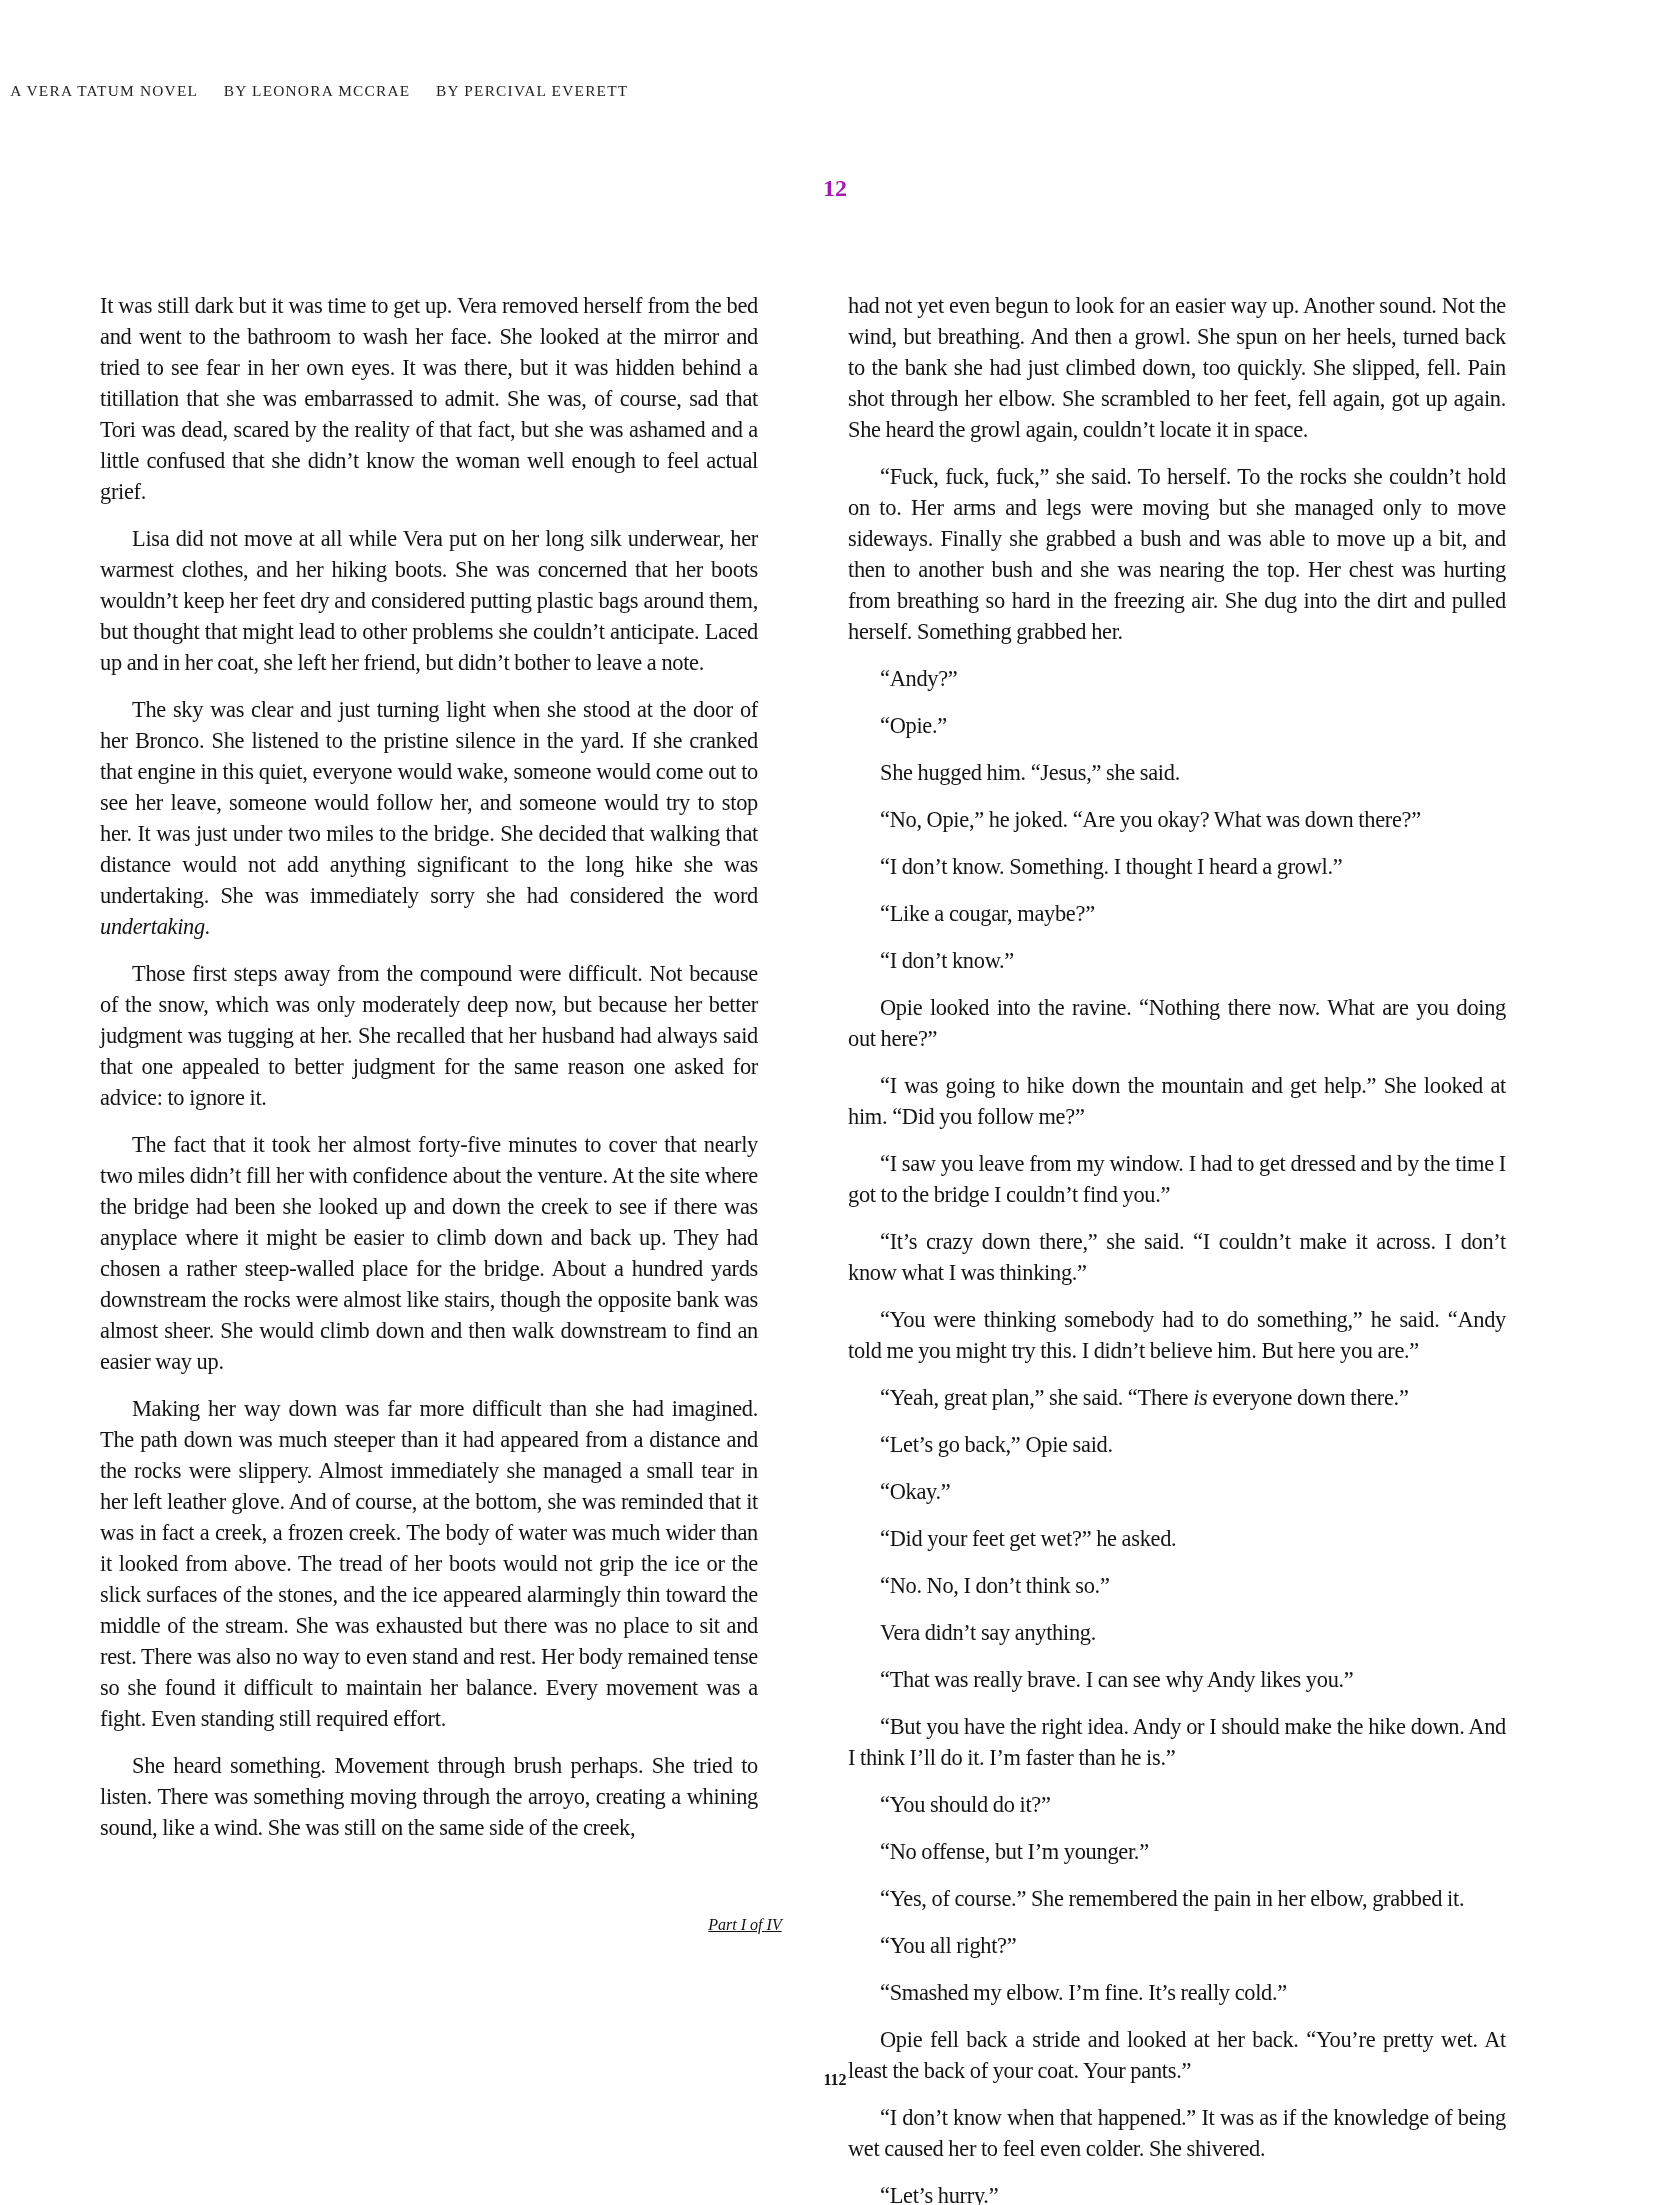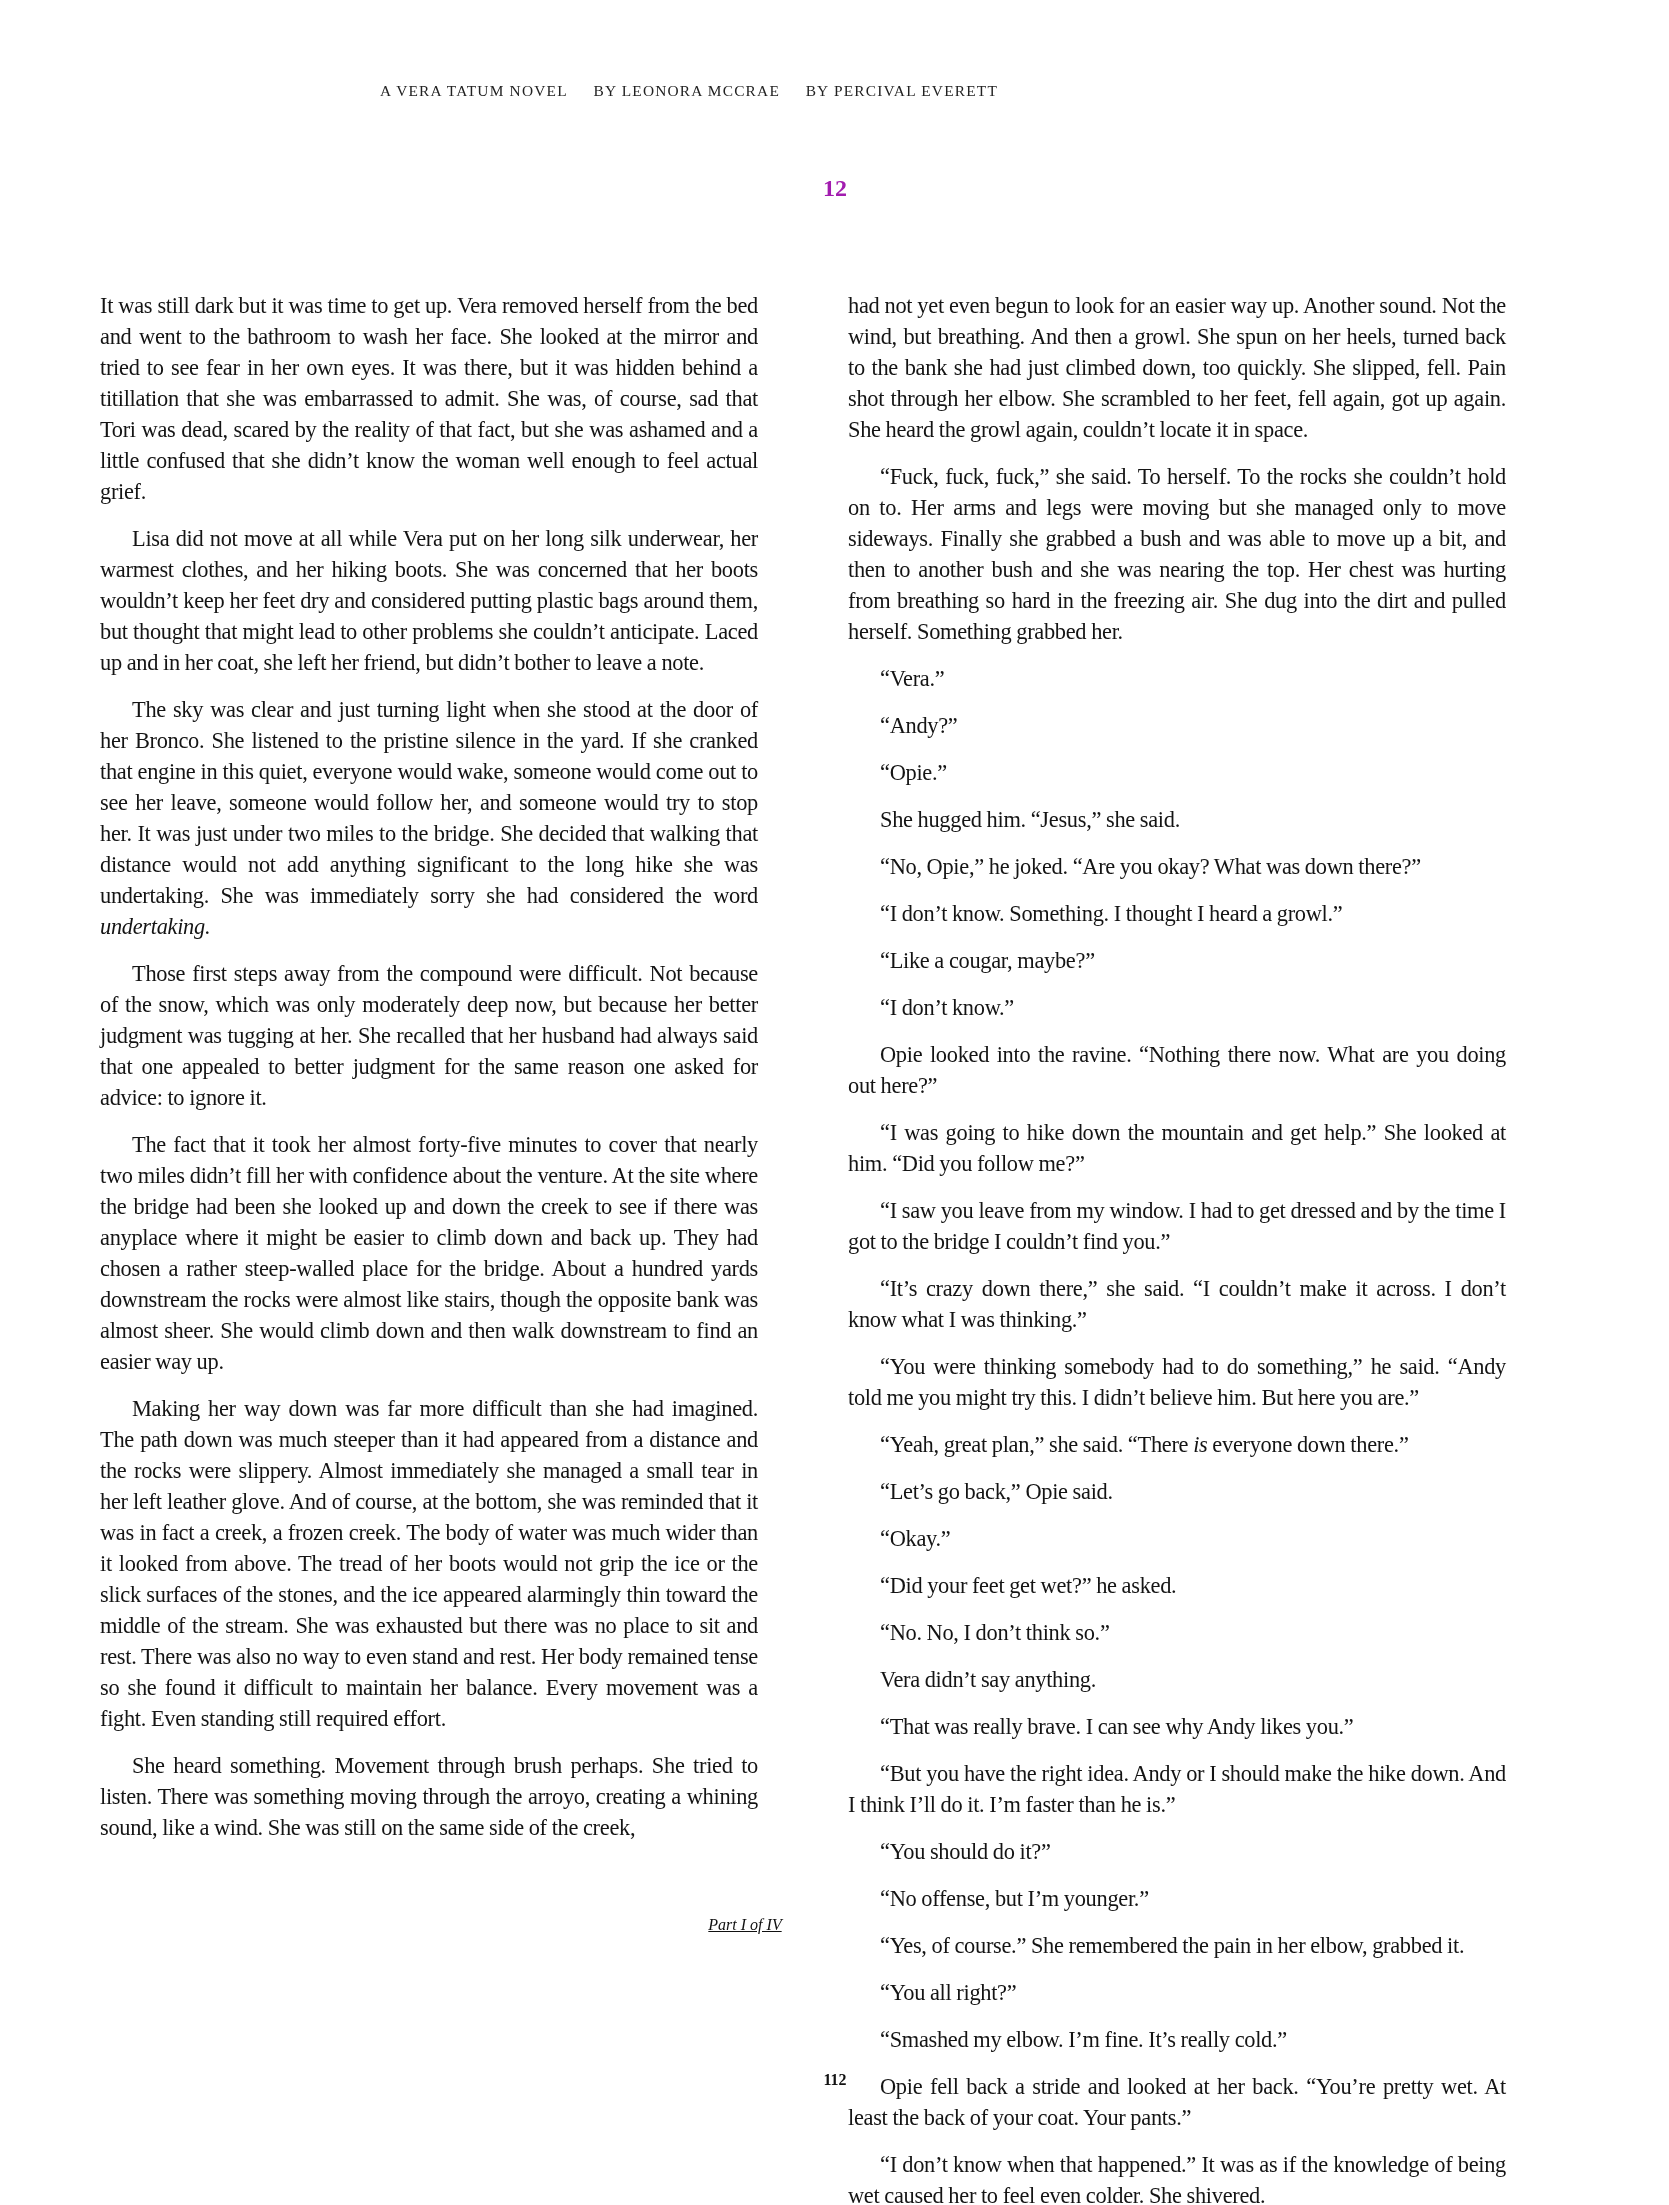--- a/index.html
+++ b/index.html
@@ -13,21 +13,20 @@
     position: relative;
     overflow: hidden;
     color: #141414;
     font-family: "Liberation Serif", "DejaVu Serif", serif;
   }
   .running-head {
     position: absolute;
     top: 82px;
     left: 0;
     width: 1378px;
-    text-align: center;
     font-size: 15.4px;
     letter-spacing: 1.2px;
     color: #222;
   }
   .running-head span {
     margin: 0 10.3px;
   }
   .chapter-number {
     position: absolute;
     top: 175px;
@@ -97,21 +96,20 @@
   <p><span>The sky was clear and just turning light when she stood at the door of her Bronco. She listened to the pristine silence in the yard. If she cranked that engine in this quiet, everyone would wake, someone would come out to see her leave, someone would follow her, and someone would try to stop her. It was just under two miles to the bridge. She decided that walking that distance would not add anything significant to the long hike she was undertaking. She was immediately sorry she had considered the word </span><em>undertaking.</em><span></span></p>
   <p>Those first steps away from the compound were difficult. Not because of the snow, which was only moderately deep now, but because her better judgment was tugging at her. She recalled that her husband had always said that one appealed to better judgment for the same reason one asked for advice: to ignore it.</p>
   <p>The fact that it took her almost forty-five minutes to cover that nearly two miles didn’t fill her with confidence about the venture. At the site where the bridge had been she looked up and down the creek to see if there was anyplace where it might be easier to climb down and back up. They had chosen a rather steep-walled place for the bridge. About a hundred yards downstream the rocks were almost like stairs, though the opposite bank was almost sheer. She would climb down and then walk downstream to find an easier way up.</p>
   <p>Making her way down was far more difficult than she had imagined. The path down was much steeper than it had appeared from a distance and the rocks were slippery. Almost immediately she managed a small tear in her left leather glove. And of course, at the bottom, she was reminded that it was in fact a creek, a frozen creek. The body of water was much wider than it looked from above. The tread of her boots would not grip the ice or the slick surfaces of the stones, and the ice appeared alarmingly thin toward the middle of the stream. She was exhausted but there was no place to sit and rest. There was also no way to even stand and rest. Her body remained tense so she found it difficult to maintain her balance. Every movement was a fight. Even standing still required effort.</p>
   <p>She heard something. Movement through brush perhaps. She tried to listen. There was something moving through the arroyo, creating a whining sound, like a wind. She was still on the same side of the creek,</p>
 </div>
 
 <div class="column right">
   <p class="no-indent">had not yet even begun to look for an easier way up. Another sound. Not the wind, but breathing. And then a growl. She spun on her heels, turned back to the bank she had just climbed down, too quickly. She slipped, fell. Pain shot through her elbow. She scrambled to her feet, fell again, got up again. She heard the growl again, couldn’t locate it in space.</p>
   <p>“Fuck, fuck, fuck,” she said. To herself. To the rocks she couldn’t hold on to. Her arms and legs were moving but she managed only to move sideways. Finally she grabbed a bush and was able to move up a bit, and then to another bush and she was nearing the top. Her chest was hurting from breathing so hard in the freezing air. She dug into the dirt and pulled herself. Something grabbed her.</p>
-  <p>“Vera.”</p>
   <p>“Andy?”</p>
   <p>“Opie.”</p>
   <p>She hugged him. “Jesus,” she said.</p>
   <p>“No, Opie,” he joked. “Are you okay? What was down there?”</p>
   <p>“I don’t know. Something. I thought I heard a growl.”</p>
   <p>“Like a cougar, maybe?”</p>
   <p>“I don’t know.”</p>
   <p>Opie looked into the ravine. “Nothing there now. What are you doing out here?”</p>
   <p>“I was going to hike down the mountain and get help.” She looked at him. “Did you follow me?”</p>
   <p>“I saw you leave from my window. I had to get dressed and by the time I got to the bridge I couldn’t find you.”</p>

